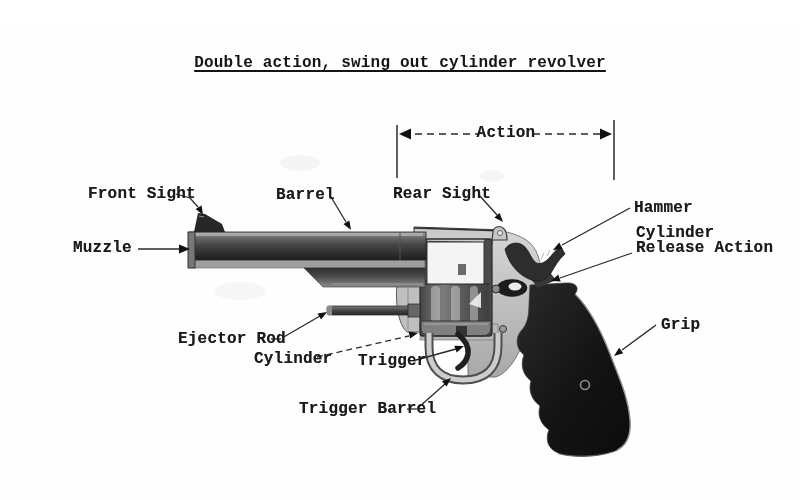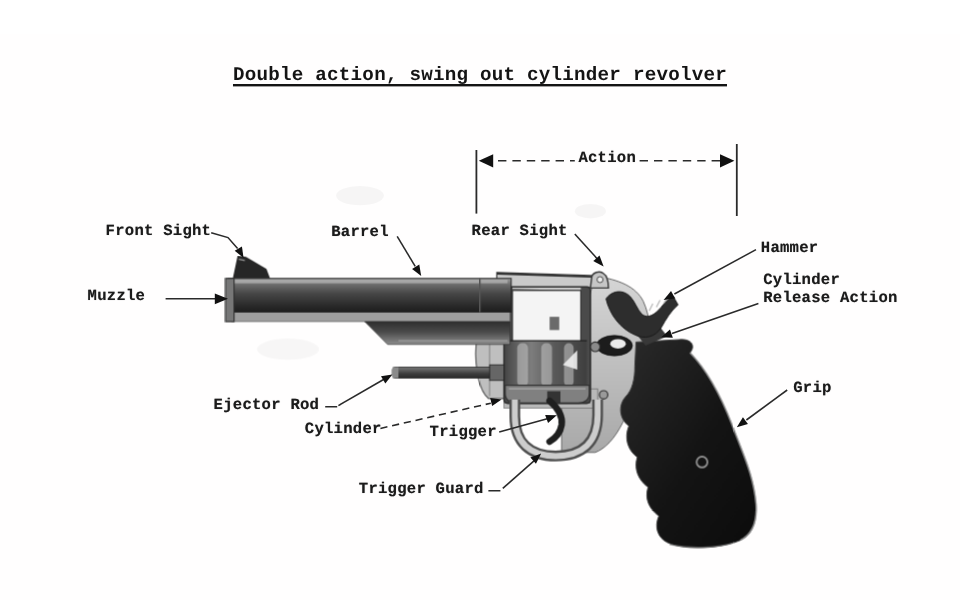--- a/index.html
+++ b/index.html
@@ -2,21 +2,21 @@
 <html><head>
 <meta charset="utf-8">
 <style>
   html,body{margin:0;padding:0;background:#ffffff;}
   #page{position:relative;width:800px;height:500px;background:#fffefe;overflow:hidden;
         font-family:Liberation Mono, monospace;margin-top:28px;}
   #title{position:absolute;left:0;top:26px;width:800px;text-align:center;
          font-size:16px;font-weight:bold;color:#141414;letter-spacing:.2px;}
   #title span{text-decoration:underline;text-underline-offset:3px;text-decoration-thickness:1.5px;}
   svg{position:absolute;left:0;top:0;}
-  .lbl{position:absolute;font-size:13px;font-weight:600;color:#1b1b1b;
+  .lbl{position:absolute;font-size:16px;font-weight:600;color:#1b1b1b;
        white-space:nowrap;letter-spacing:.2px;text-shadow:0 0 .6px rgba(20,20,20,.55);}
   .lbl.two{line-height:15px;}
   #lbl-action{width:70px;text-align:center;}
   #caption{position:absolute;left:505px;top:443px;width:180px;text-align:center;
            font-size:13.5px;font-weight:600;color:#1b1b1b;line-height:16px;
            text-shadow:0 0 .6px rgba(20,20,20,.55);}
   .soft{filter:blur(.4px);}
 </style>
 </head>
 <body>
@@ -192,18 +192,18 @@
   <div class="lbl" style="left:393px;top:157px;">Rear Sight</div>
   <div class="lbl" style="left:634px;top:171px;">Hammer</div>
   <div class="lbl two" style="left:636px;top:198px;">
     <div>Cylinder</div>
     <div>Release Action</div>
   </div>
   <div class="lbl" style="left:661px;top:288px;">Grip</div>
   <div class="lbl" style="left:178px;top:302px;">Ejector Rod</div>
   <div class="lbl" style="left:254px;top:322px;">Cylinder</div>
   <div class="lbl" style="left:358px;top:324px;">Trigger</div>
-  <div class="lbl" style="left:299px;top:372px;">Trigger Guard</div>
+  <div class="lbl" style="left:299px;top:372px;">Trigger Barrel</div>
 
   <div id="caption">
   </div>
 
 </div>
 
 </body></html>

